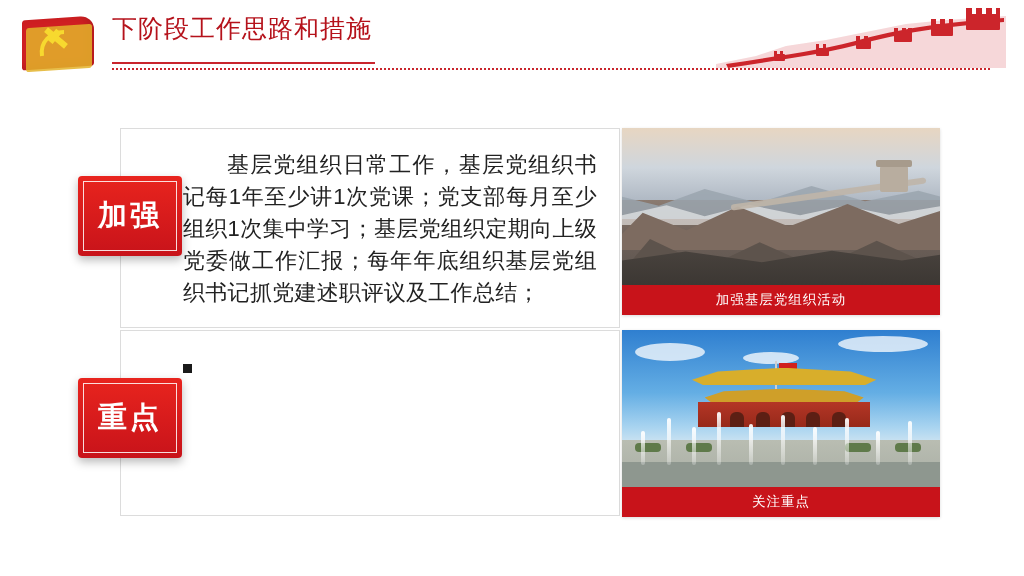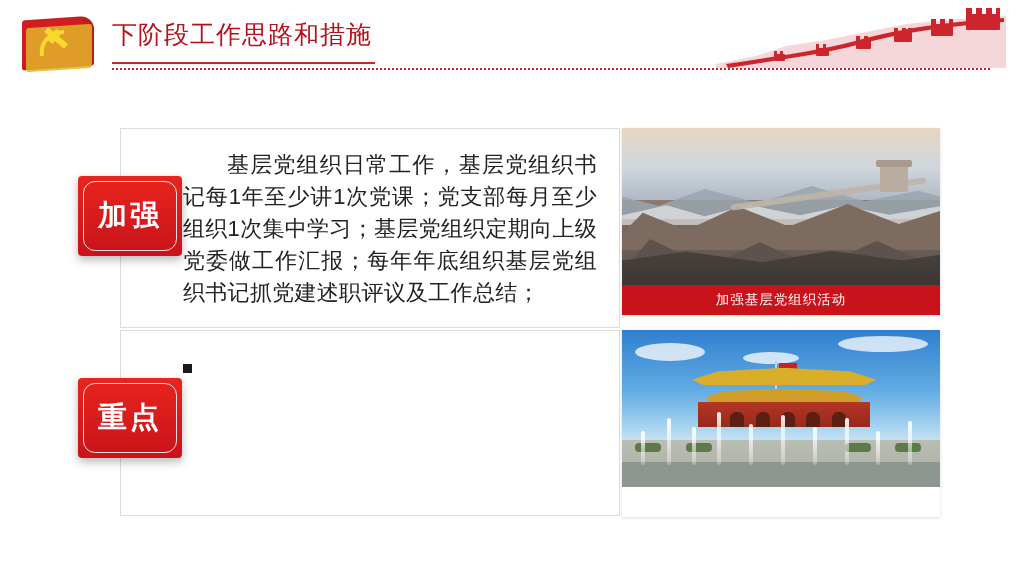--- a/index.html
+++ b/index.html
@@ -18,21 +18,21 @@
   
   .header {
     position: absolute;
     top: 0; left: 0;
     width: 1024px;
     height: 84px;
   }
   .header-title {
     position: absolute;
     left: 112px;
-    top: 18px;
+    top: 12px;
     font-size: 25px;
     color: #c0392b;
     color: #b5121b;
     letter-spacing: 1px;
     font-family: Liberation Serif, serif;
     white-space: nowrap;
   }
   .header-rule {
     position: absolute;
     left: 112px;
@@ -130,21 +130,21 @@
     background: linear-gradient(180deg,#e8241e 0%, #c8131a 100%);
     border-radius: 4px;
     box-shadow: 0 4px 10px rgba(0,0,0,.28);
     display: flex;
     align-items: center;
     justify-content: center;
   }
   .tag .tag-inner {
     width: 92px; height: 68px;
     border: 1px solid rgba(255,255,255,.85);
-    border-radius: 12px;
+    border-radius: 0;
     display: flex;
     align-items: center;
     justify-content: center;
     color: #fff;
     font-size: 29px;
     letter-spacing: 3px;
     font-weight: bold;
   }
 
   
@@ -328,16 +328,17 @@
           <div class="jet" style="left:22%;height:24%;"></div>
           <div class="jet" style="left:30%;height:34%;"></div>
           <div class="jet" style="left:40%;height:26%;"></div>
           <div class="jet" style="left:50%;height:32%;"></div>
           <div class="jet" style="left:60%;height:24%;"></div>
           <div class="jet" style="left:70%;height:30%;"></div>
           <div class="jet" style="left:80%;height:22%;"></div>
           <div class="jet" style="left:90%;height:28%;"></div>
         </div>
       </div>
+      <div class="img-caption">关注重点</div>
     </div>
   </div>
 
 </div>
 
 </body></html>

